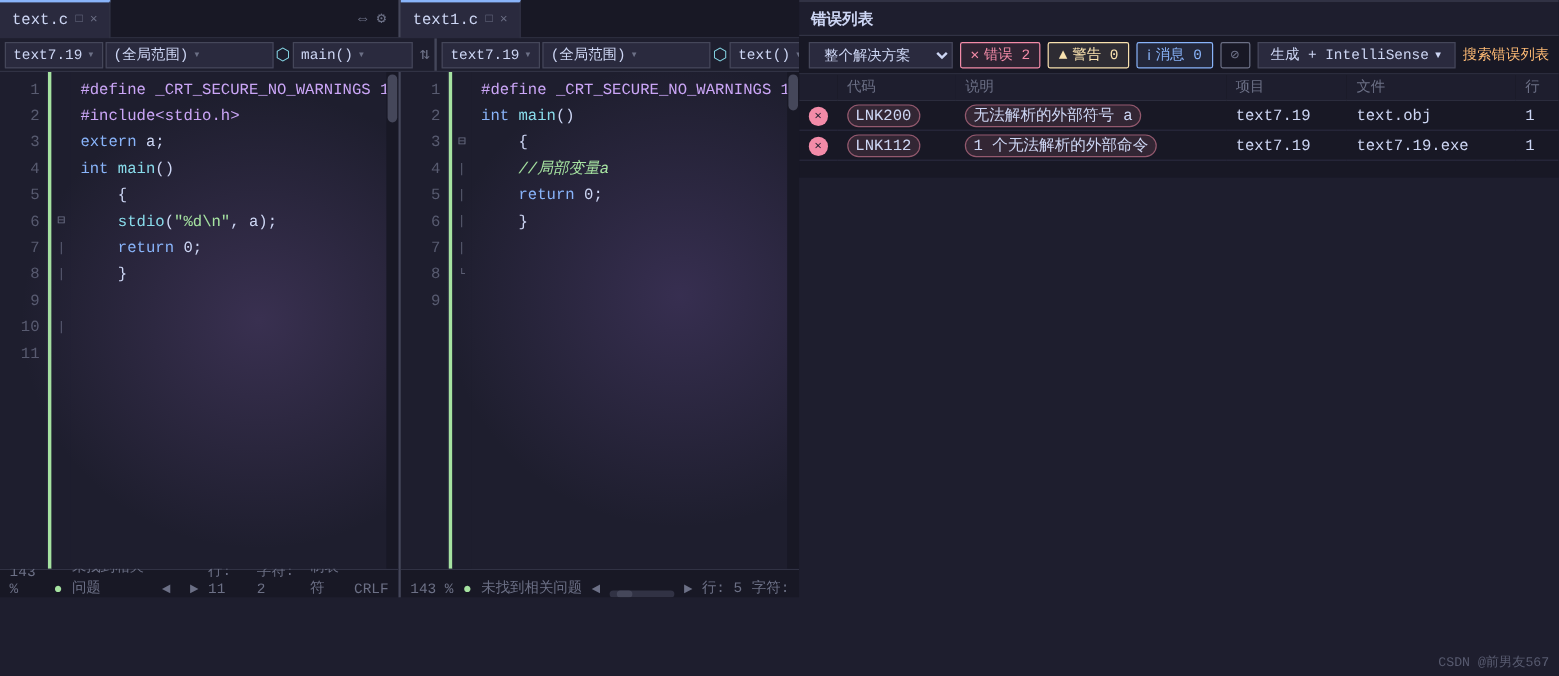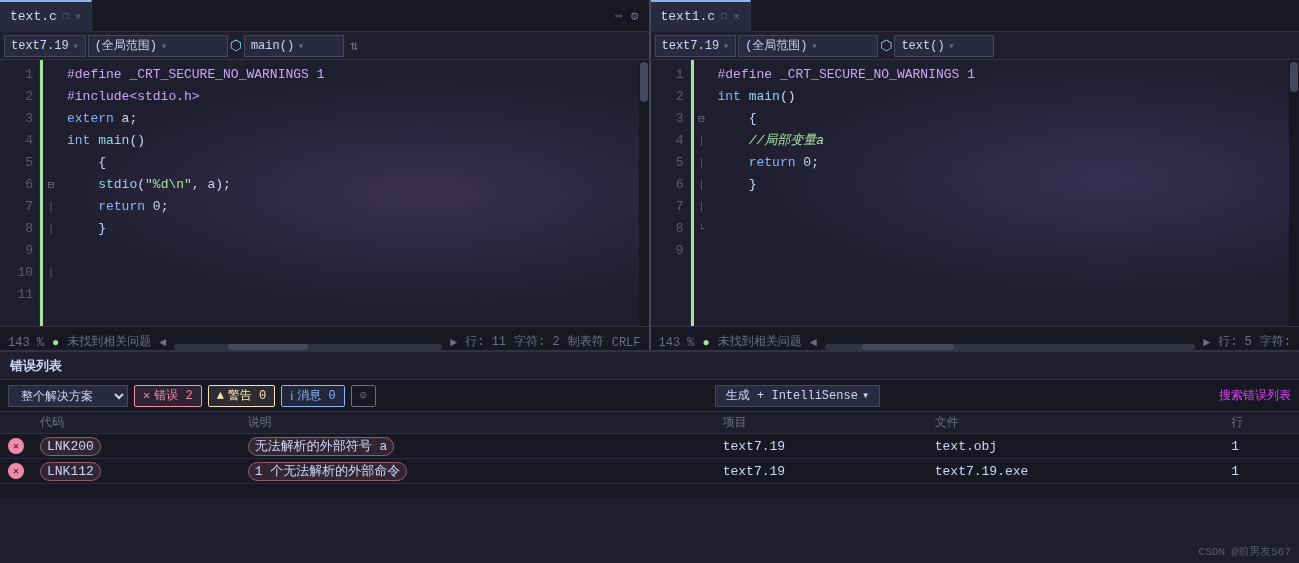--- a/index.html
+++ b/index.html
@@ -252,21 +252,21 @@
     .overlay-bg {
       position: absolute;
       top: 0; left: 0; right: 0; bottom: 0;
       background: radial-gradient(ellipse at 65% 50%, rgba(120,90,160,0.3) 0%, transparent 65%);
       pointer-events: none;
     }
   </style>
 </head>
 <body>
 
-<div style="display:flex;flex-direction:column;height:498px;">
+<div style="display:flex;flex-direction:row;height:498px;">
 
   <div style="display:flex;flex:1;overflow:hidden;flex-direction:column;">
 
     <div style="display:flex;height:32px;background:#181825;border-bottom:1px solid #313244;">
 
       <div style="flex:1;display:flex;align-items:center;border-right:2px solid #45475a;">
         <div class="tab active">
           <span>text.c</span>
           <span style="font-size:10px;color:#6c7086;">□</span>
           <span class="tab-close">×</span>
@@ -481,21 +481,21 @@
         <span>消息 0</span>
       </div>
       <div class="error-badge filter">
         <span>⊘</span>
       </div>
       <div class="error-build-btn">
         <span>生成 + IntelliSense</span>
         <span>▾</span>
       </div>
       <div style="margin-left:auto;display:flex;align-items:center;">
-        <span style="color:#d946ef;font-size:12px;">搜索错误列表</span>
+        <span style="color:#fdba74;font-size:12px;">搜索错误列表</span>
       </div>
     </div>
 
     <div class="error-table-container">
       <table class="error-table">
         <thead>
           <tr>
             <th style="width:24px;"></th>
             <th>代码</th>
             <th style="flex:1;">说明</th>

